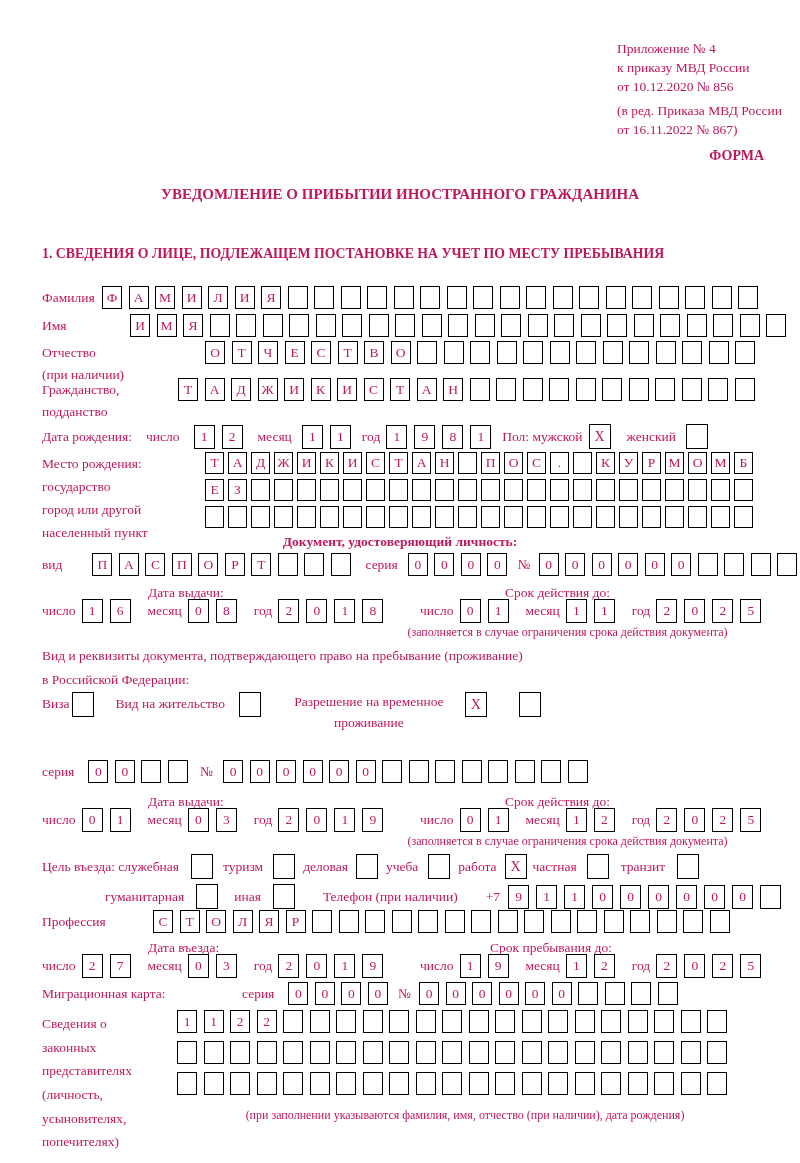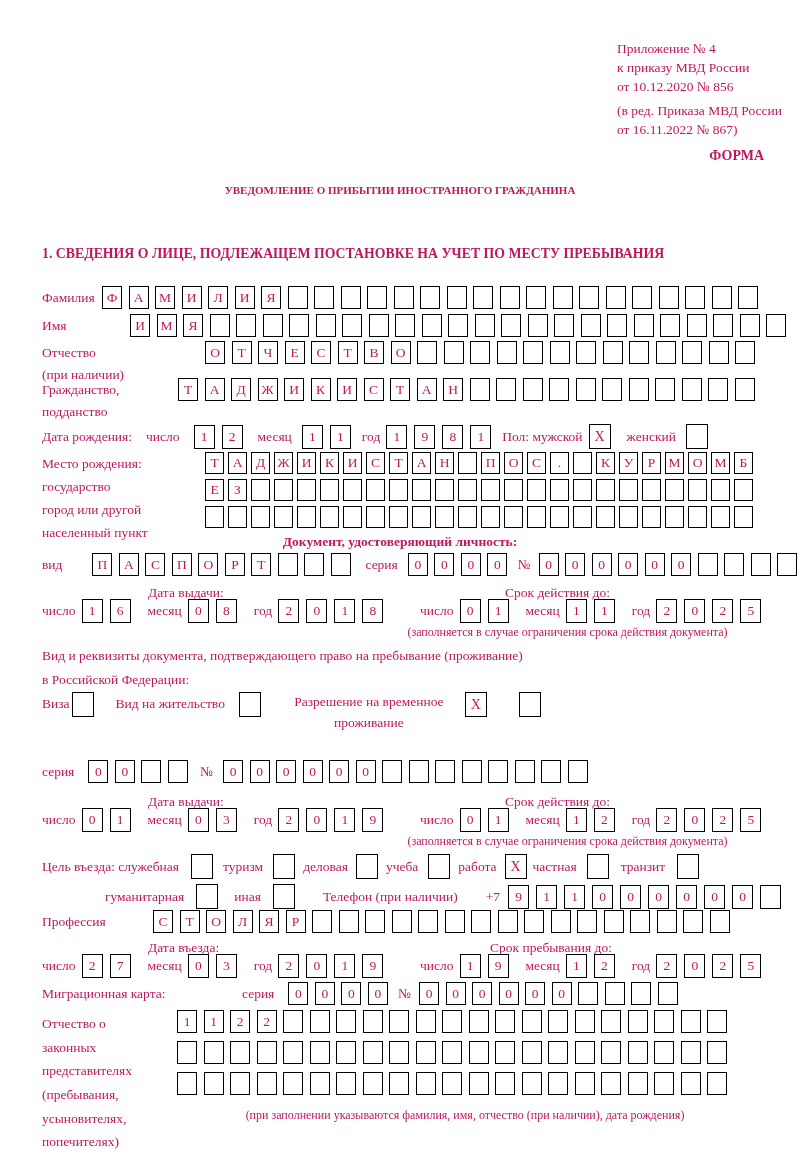--- a/index.html
+++ b/index.html
@@ -46,21 +46,21 @@
   <div class="abs" style="left:617px; top:40px; line-height:1.4;">
     <div data-bind="header.appendix_lines.0">Приложение № 4</div>
     <div data-bind="header.appendix_lines.1">к приказу МВД России</div>
     <div data-bind="header.appendix_lines.2">от 10.12.2020 № 856</div>
     <div style="margin-top:5px;" data-bind="header.revision_lines.0">(в ред. Приказа МВД России</div>
     <div data-bind="header.revision_lines.1">от 16.11.2022 № 867)</div>
   </div>
 
   <div class="abs b" style="top:148px; right:36px; font-size:14px;" data-bind="header.form_label">ФОРМА</div>
 
-  <div class="abs b center" style="top:182px; left:0; width:100%; font-size:11px; line-height:1.6;">
+  <div class="abs b center" style="top:182px; left:0; width:100%; font-size:15px; line-height:1.6;">
     <div data-bind="title.line1">УВЕДОМЛЕНИЕ О ПРИБЫТИИ ИНОСТРАННОГО ГРАЖДАНИНА</div>
   </div>
 
   <div class="abs b" style="top:246px; left:42px; font-size:13.8px;" data-bind="section1_heading">1. СВЕДЕНИЯ О ЛИЦЕ, ПОДЛЕЖАЩЕМ ПОСТАНОВКЕ НА УЧЕТ ПО МЕСТУ ПРЕБЫВАНИЯ</div>
 
   <div class="row" style="top:286px; left:42px;">
     <span style="width:60px;" data-bind="labels.surname">Фамилия</span>
     <span class="cells">
         <span class="cell">Ф</span>
         <span class="cell">А</span>
@@ -584,24 +584,24 @@
         <span class="cell">0</span>
         <span class="cell">0</span>
         <span class="cell"></span>
         <span class="cell"></span>
         <span class="cell"></span>
         <span class="cell"></span>
       </span>
   </div>
 
   <div class="abs" style="top:1012px; left:42px; line-height:1.75;">
-    <div data-bind="labels.representatives_lines.0">Отчество о</div>
+    <div data-bind="labels.representatives_lines.0">Сведения о</div>
     <div data-bind="labels.representatives_lines.1">законных</div>
     <div data-bind="labels.representatives_lines.2">представителях</div>
-    <div data-bind="labels.representatives_lines.3">(пребывания,</div>
+    <div data-bind="labels.representatives_lines.3">(личность,</div>
     <div data-bind="labels.representatives_lines.4">усыновителях,</div>
     <div data-bind="labels.representatives_lines.5">попечителях)</div>
   </div>
   <div class="abs" style="top:1010px; left:177px;">
     <div class="cells" style="margin-bottom:8px;">
         <span class="cell">1</span>
         <span class="cell">1</span>
         <span class="cell">2</span>
         <span class="cell">2</span>
         <span class="cell"></span>

